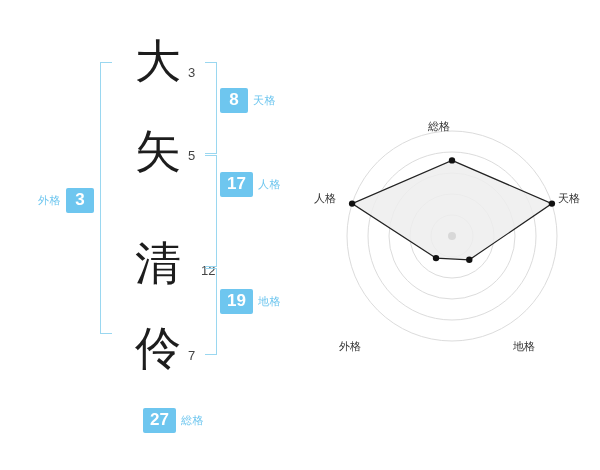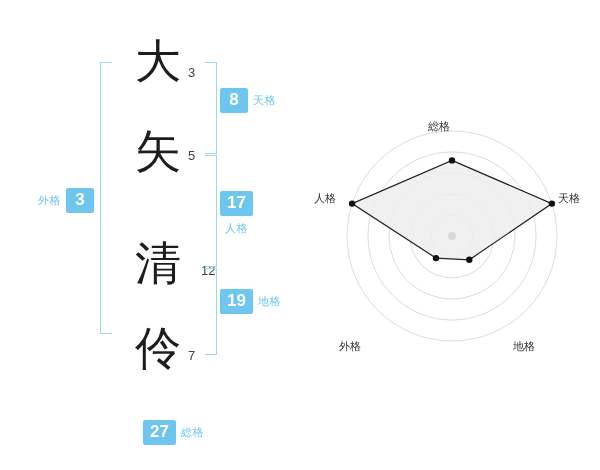--- a/index.html
+++ b/index.html
@@ -126,36 +126,36 @@
 
     <div class="bracket-right" style="left:205px; top:268px; height:85px;"></div>
 
     <div class="bracket-left" style="left:100px; top:62px; height:270px;"></div>
 
     <div class="kaku-box" style="left:220px; top:88px;">
       <span class="kaku-num">8</span>
       <span class="kaku-label">天格</span>
     </div>
 
-    <div class="kaku-box" style="left:220px; top:191px;flex-direction:column;">
+    <div class="kaku-box" style="left:220px; top:172px;">
       <span class="kaku-num">17</span>
       <span class="kaku-label">人格</span>
     </div>
 
     <div class="kaku-box" style="left:220px; top:289px;align-items:center;">
       <span class="kaku-num">19</span>
       <span class="kaku-label">地格</span>
     </div>
 
     <div class="kaku-box" style="left:38px; top:188px;">
       <span class="kaku-label-left">外格</span>
       <span class="kaku-num">3</span>
     </div>
 
-    <div class="kaku-box" style="left:143px; top:420px;">
+    <div class="kaku-box" style="left:143px; top:408px;">
       <span class="kaku-num">27</span>
       <span class="kaku-label">総格</span>
     </div>
   </div>
 
   <div class="chart-panel">
     <svg id="radar-svg" width="295" height="290" viewBox="0 0 295 290">
         <circle cx="147" cy="141" r="105" fill="none" stroke="#dcdcdc" stroke-width="1"></circle>
         <circle cx="147" cy="141" r="84" fill="none" stroke="#dcdcdc" stroke-width="1"></circle>
         <circle cx="147" cy="141" r="63" fill="none" stroke="#dcdcdc" stroke-width="1"></circle>

